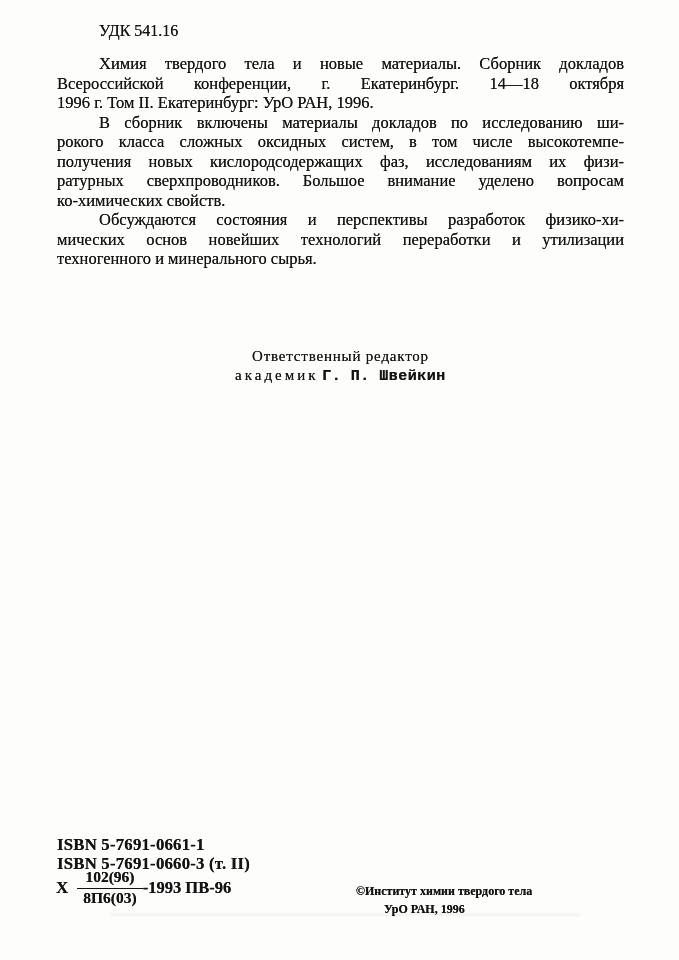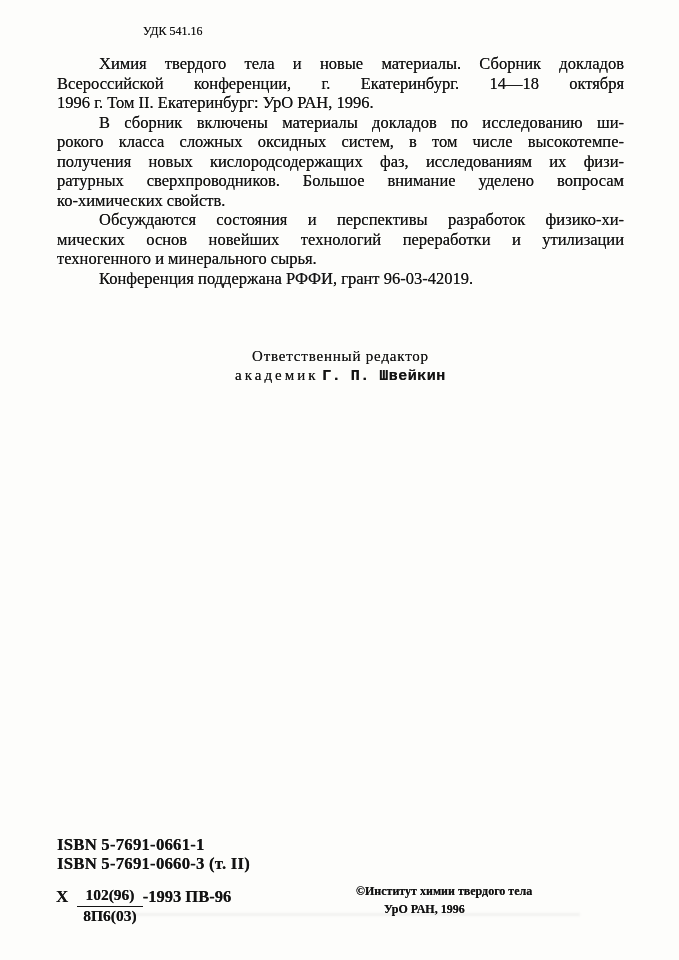--- a/index.html
+++ b/index.html
@@ -13,23 +13,22 @@
     color: #131313;
     text-shadow: 0 0 0.5px rgba(10,10,10,0.8);
     overflow: hidden;
   }
 
   
   .udc {
     position: absolute;
     left: 99px;
     top: 21px;
-    font-size: 12px;
+    font-size: 16px;
     line-height: 20px;
-    margin-left: 44px;
   }
 
   
   .body-text {
     position: absolute;
     left: 57px;
     top: 54px;
     width: 567px;
     font-size: 16.5px;
   }
@@ -75,21 +74,20 @@
     display: flex;
     align-items: center;
     font-weight: bold;
   }
   .classif .cx { font-size: 17px; margin-right: 9px; }
   .frac {
     display: inline-block;
     text-align: center;
     font-size: 15.5px;
     line-height: 16.5px;
-    margin-top: 18px;
   }
   .frac .num { display: block; padding: 0 6px 2px; border-bottom: 1.6px solid #131313; }
   .frac .den { display: block; padding: 1px 6px 0; }
   .classif .suffix { font-size: 16.5px; }
 
   
   .copyright {
     position: absolute;
     left: 356px;
     top: 883px;
@@ -126,21 +124,20 @@
     <div class="ln fl">В сборник включены материалы докладов по исследованию ши-</div>
     <div class="ln">рокого класса сложных оксидных систем, в том числе высокотемпе-</div>
     <div class="ln">получения новых кислородсодержащих фаз, исследованиям их физи-</div>
     <div class="ln">ратурных сверхпроводников. Большое внимание уделено вопросам</div>
     <div class="ln ll">ко-химических свойств.</div>
 
     <div class="ln fl">Обсуждаются состояния и перспективы разработок физико-хи-</div>
     <div class="ln">мических основ новейших технологий переработки и утилизации</div>
     <div class="ln ll">техногенного и минерального сырья.</div>
 
-    <div class="ln fl ll">Конференция поддержана РФФИ, грант 96-03-42019.</div>
   </div>
 
   <div class="editor">
     <div class="role">Ответственный редактор</div>
     <div><span class="rank">академик</span> <span class="name">Г. П. Швейкин</span></div>
   </div>
 
   <div class="isbn">
     <div>ISBN 5-7691-0661-1</div>
     <div>ISBN 5-7691-0660-3 (т. II)</div>

